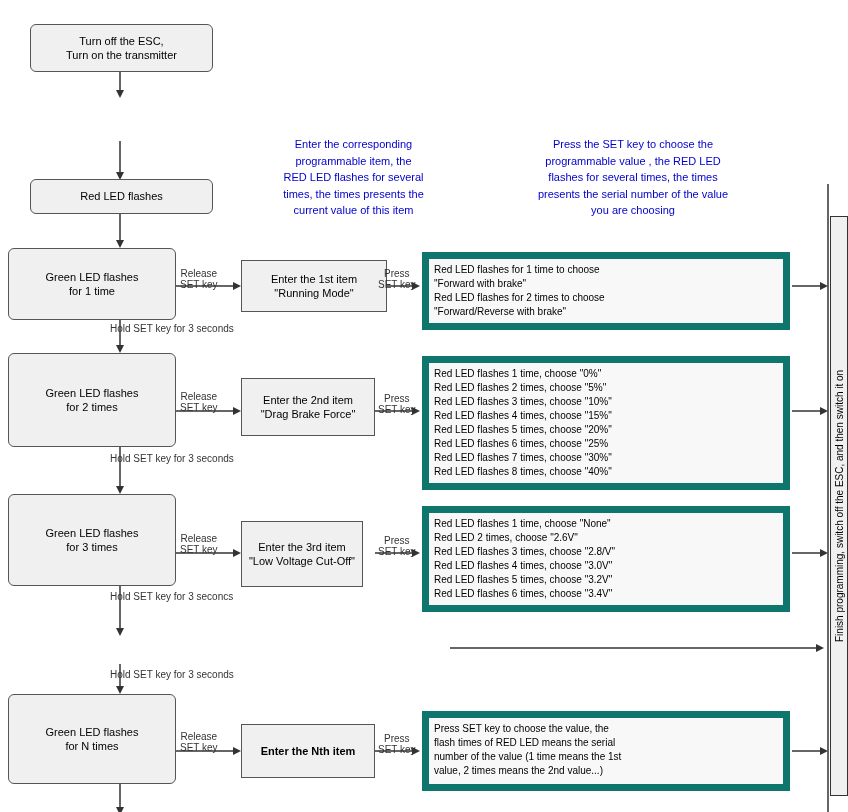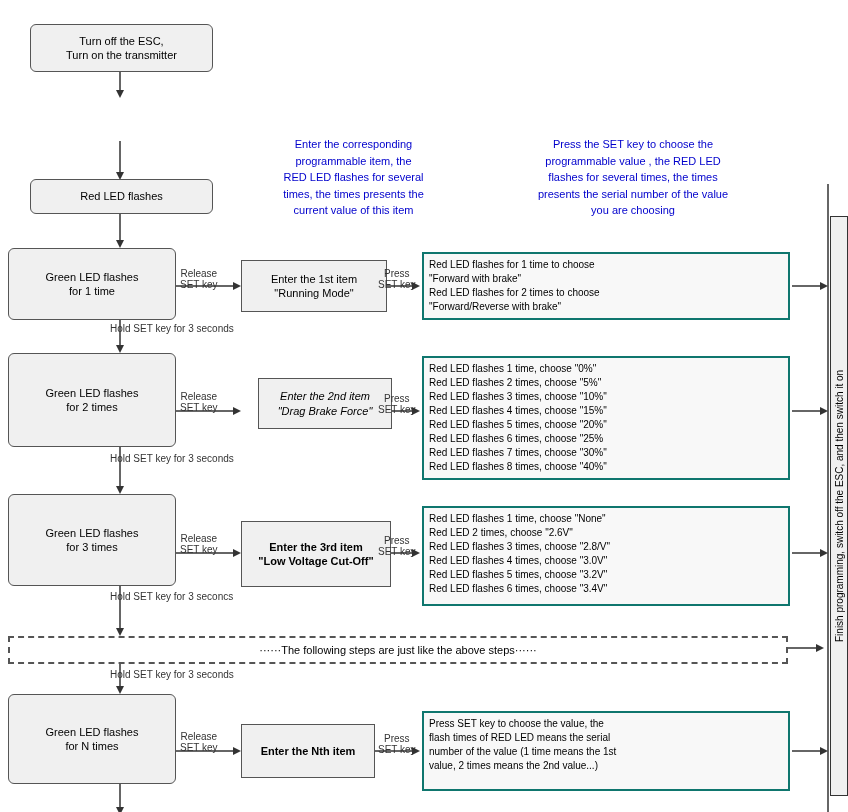--- a/index.html
+++ b/index.html
@@ -68,21 +68,21 @@
       text-orientation: mixed;
       transform: rotate(180deg);
       background: #f0f0f0;
       line-height: 1.3;
       text-align: center;
     }
 
     
     .info-box {
       position: absolute;
-      border: 2px solid #0f766e;
+      border: 7px solid #0f766e;
       background: #f8f8f8;
       font-size: 10px;
       padding: 4px 5px;
       line-height: 1.4;
     }
 
     svg.arrows {
       position: absolute;
       top: 0;
       left: 0;
@@ -196,23 +196,20 @@
 
   <div class="box box-rounded" style="left:8px; top:478px; width:168px; height:92px;">
     <span style="white-space:pre-line; font-size:11px;">Green LED flashes
 for 3 times</span>
   </div>
 
   <div class="label" style="left:110px; top:575px; font-size:10px;">
     <span>Hold SET key for 3 seconcs</span>
   </div>
 
-  <div class="box box-dotted" style="left:8px; top:620px; width:780px; height:28px; font-size:11px;">
-    <span>······The following steps are just like the above steps······</span>
-  </div>
 
   <div class="label" style="left:110px; top:653px; font-size:10px;">
     <span>Hold SET key for 3 seconds</span>
   </div>
 
   <div class="box box-rounded" style="left:8px; top:678px; width:168px; height:90px;">
     <span style="white-space:pre-line; font-size:11px;">Green LED flashes
 for N times</span>
   </div>
 
@@ -231,26 +228,26 @@
   <div class="label" style="left:180px; top:715px; font-size:10px; text-align:center;">
     <span style="white-space:pre-line;">Release
 SET key</span>
   </div>
 
   <div class="box" style="left:241px; top:244px; width:146px; height:52px;">
     <span style="white-space:pre-line; font-size:11px;">Enter the 1st item
 "Running Mode"</span>
   </div>
 
-  <div class="box" style="left:258px; top:362px; width:134px; height:51px;font-style:italic;">
+  <div class="box" style="left:241px; top:362px; width:134px; height:58px;">
     <span style="white-space:pre-line; font-size:11px;">Enter the 2nd item
 "Drag Brake Force"</span>
   </div>
 
-  <div class="box" style="left:241px; top:505px; width:150px; height:66px;font-weight:bold;">
+  <div class="box" style="left:241px; top:505px; width:122px; height:66px;">
     <span style="white-space:pre-line; font-size:11px;">Enter the 3rd item
 "Low Voltage Cut-Off"</span>
   </div>
 
   <div class="box" style="left:241px; top:708px; width:134px; height:54px;">
     <span style="white-space:pre-line; font-size:11px;font-weight:bold;">Enter the Nth item</span>
   </div>
 
   <div class="label" style="left:378px; top:252px; font-size:10px; text-align:center;">
     <span style="white-space:pre-line;">Press

